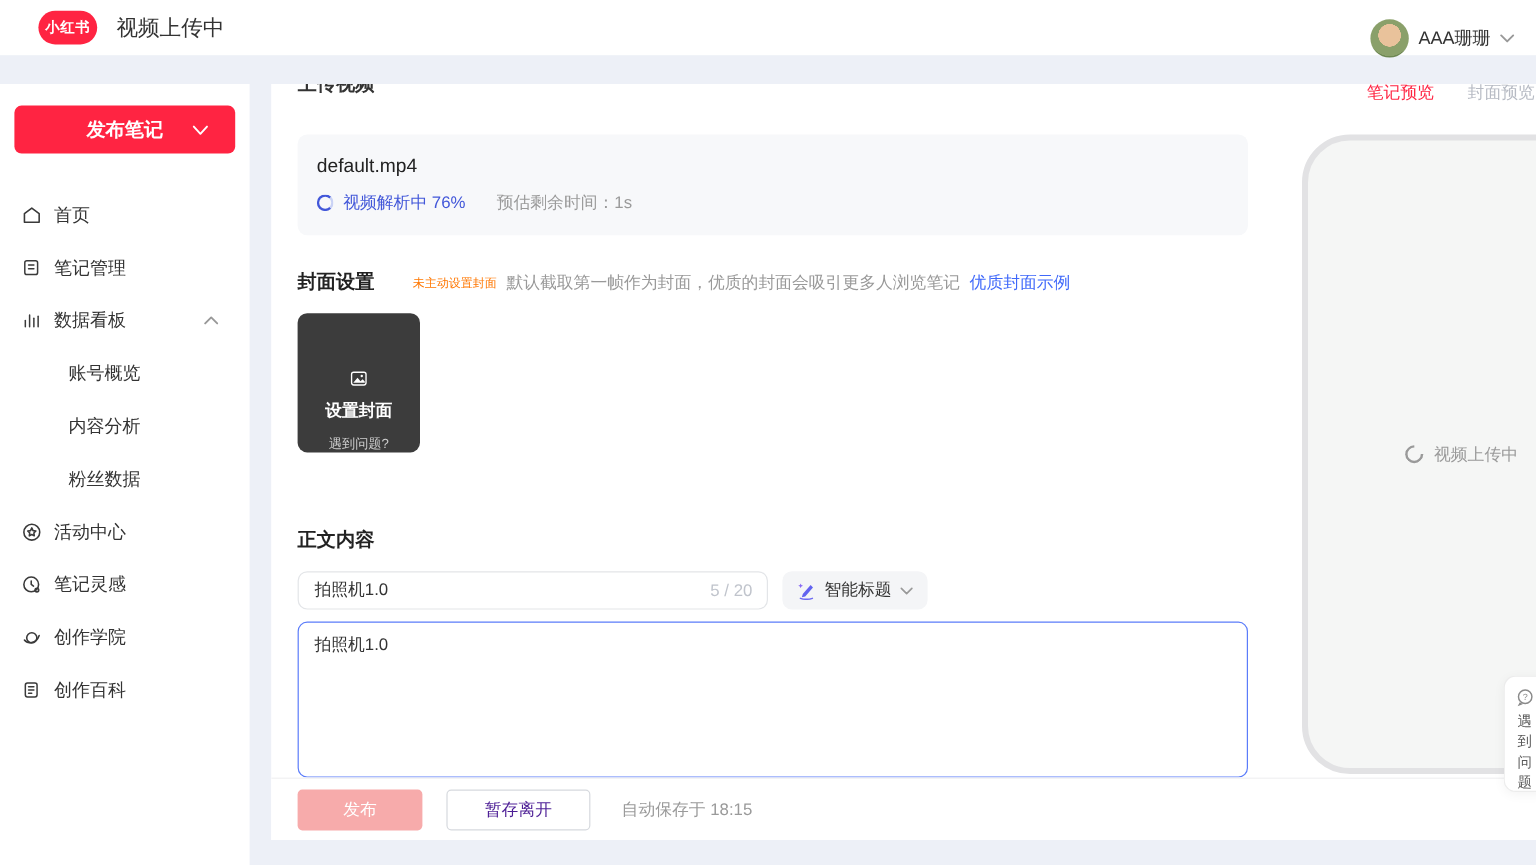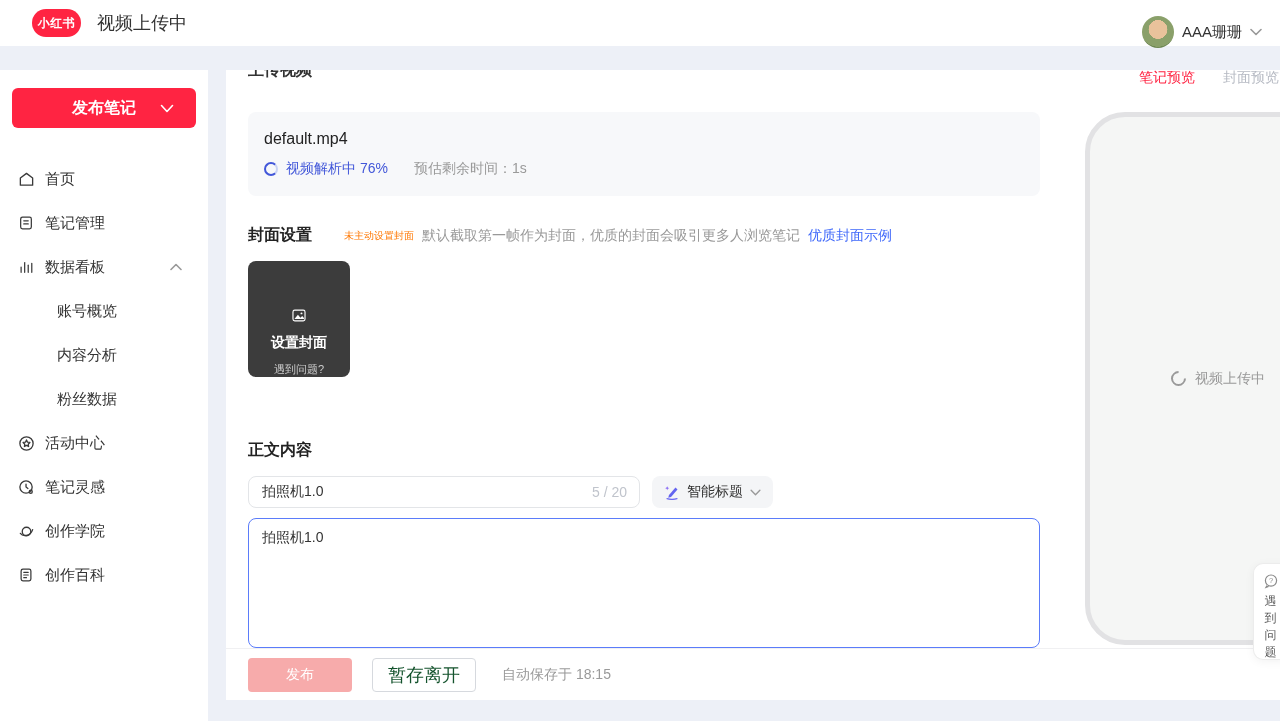--- a/index.html
+++ b/index.html
@@ -62,22 +62,22 @@
   .title-counter { position:absolute; right:13px; top:8px; font-size:14px; color:#c0c4cc; pointer-events:none; }
   .smart-btn { position:absolute; left:426px; top:406px; height:32px; padding:0 12px; background:#f4f5f7; border:none; border-radius:8px;
     display:flex; align-items:center; gap:7px; font-size:14px; color:#333; cursor:pointer; font-family:inherit; }
   .body-area { position:absolute; left:22px; top:448px; width:792px; height:130px; border:1px solid #5b7cfa; border-radius:8px;
     padding:10px 13px; font-size:14px; color:#333; font-family:inherit; resize:none; outline:none; }
 
   .footer { position:absolute; left:0; bottom:0; width:1054px; height:52px; background:#fff; border-top:1px solid #f0f0f2;
     display:flex; align-items:center; }
   .pub-btn { margin-left:22px; width:104px; height:34px; background:#f7abab; color:#fff; border:none; border-radius:4px;
     font-size:14px; font-family:inherit; cursor:not-allowed; }
-  .save-btn { margin-left:20px; width:104px; height:34px; background:#fff; color:#14532d; border:1px solid #d6d9de; border-radius:4px;
-    font-size:18px; font-family:inherit; cursor:pointer; }
+  .save-btn { margin-left:20px; width:120px; height:34px; background:#fff; color:#4c1d95; border:1px solid #d6d9de; border-radius:4px;
+    font-size:14px; font-family:inherit; cursor:pointer; }
   .autosave { margin-left:26px; font-size:14px; color:#9a9a9a; }
 
   
   .tabs { position:absolute; top:-1px; left:913px; display:flex; gap:28px; font-size:14px; }
   .tab-active { color:#ff2442; cursor:pointer; }
   .tab-inactive { color:#b6bac3; cursor:pointer; }
   .phone { position:absolute; left:859px; top:42px; width:266px; height:533px; background:#f5f6f5;
     border:5px solid #e2e2e4; border-radius:40px; display:flex; align-items:center; justify-content:center; }
   .phone-status { display:flex; align-items:center; gap:9px; color:#999; font-size:14px; }
   .cring { width:15px; height:15px; border-radius:50%; border:2px solid #9a9a9a; border-top-color:transparent; transform:rotate(45deg); }

